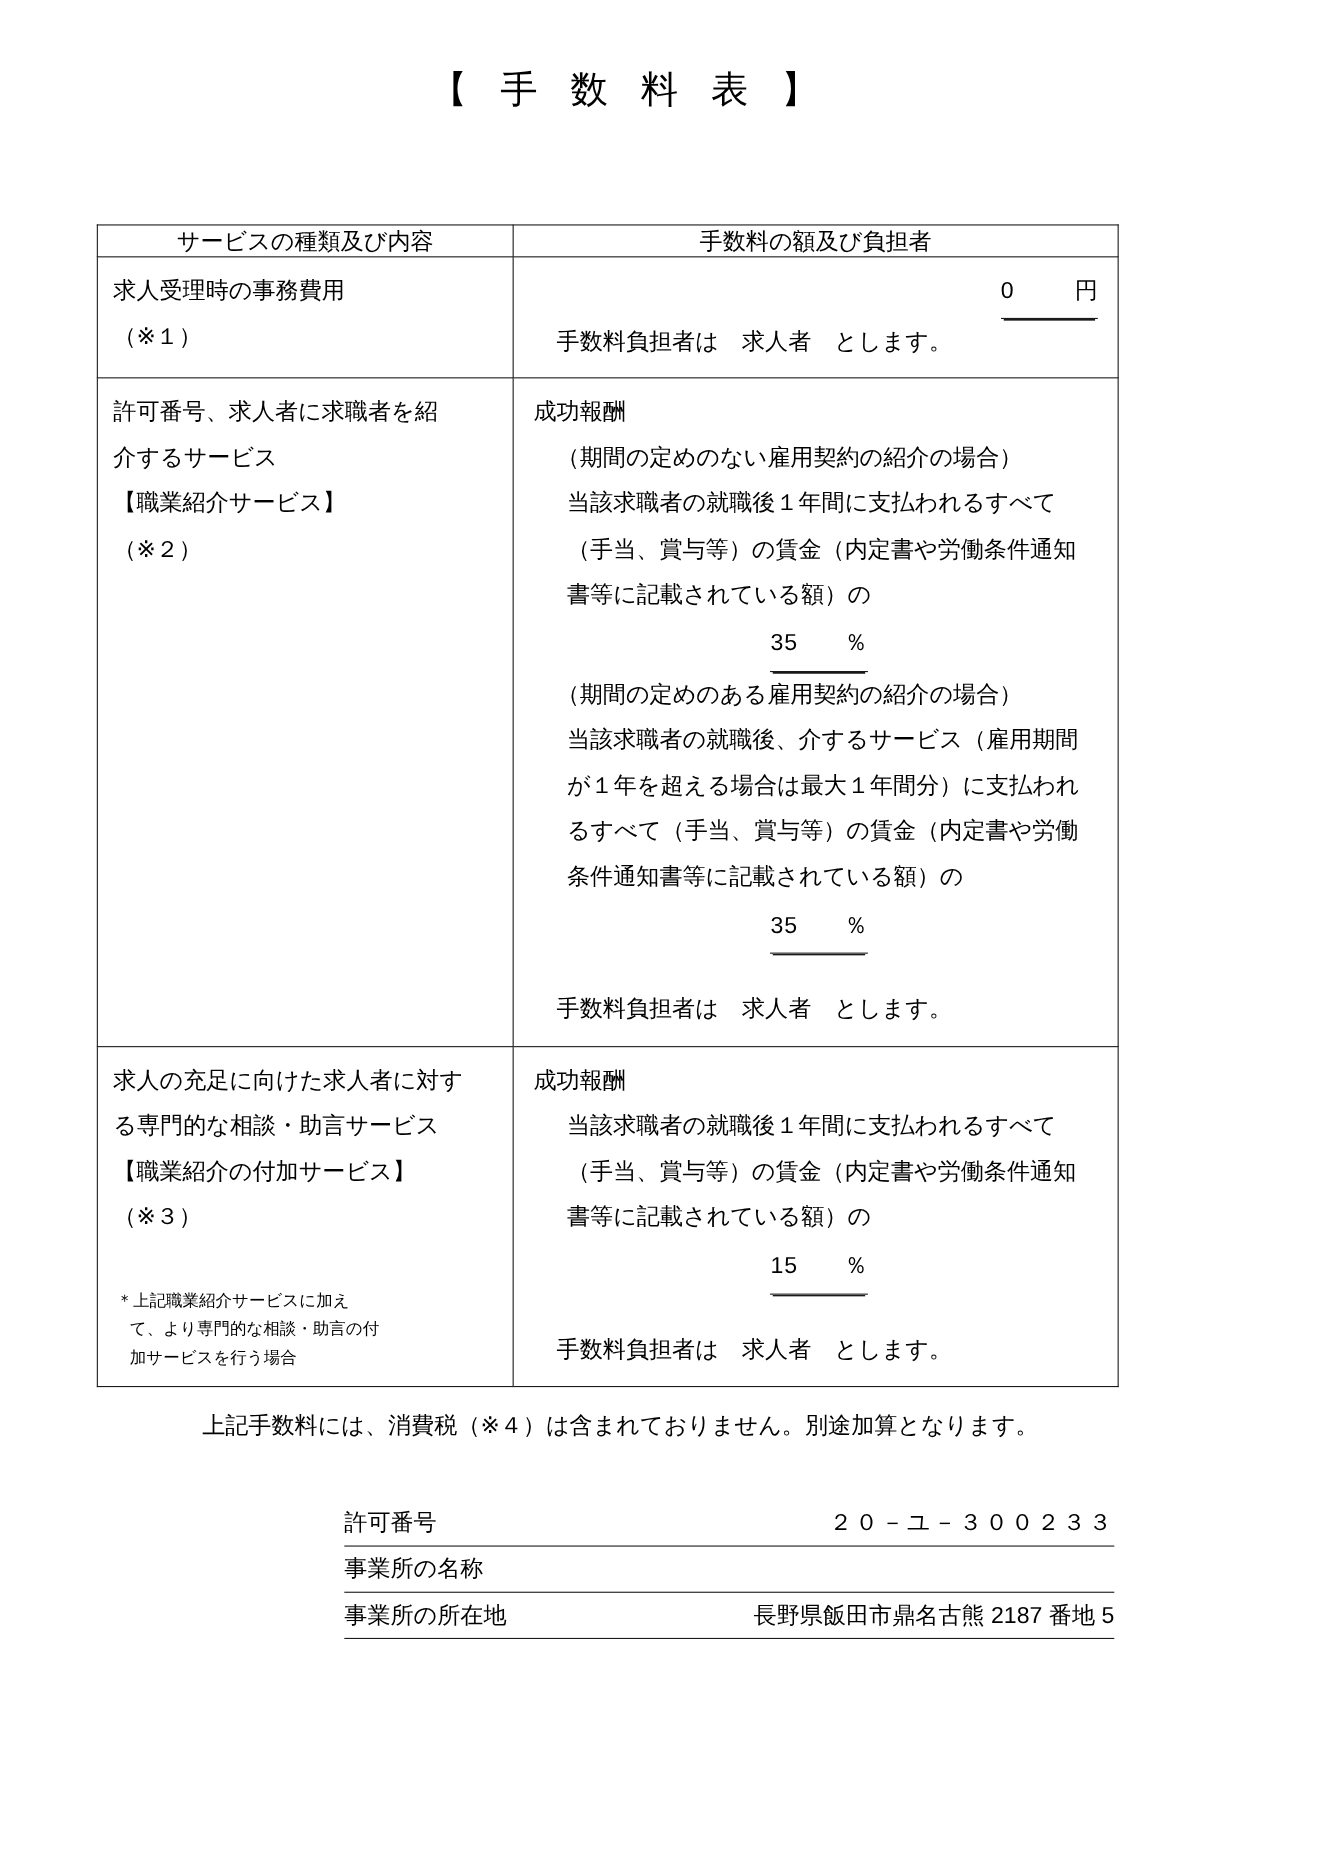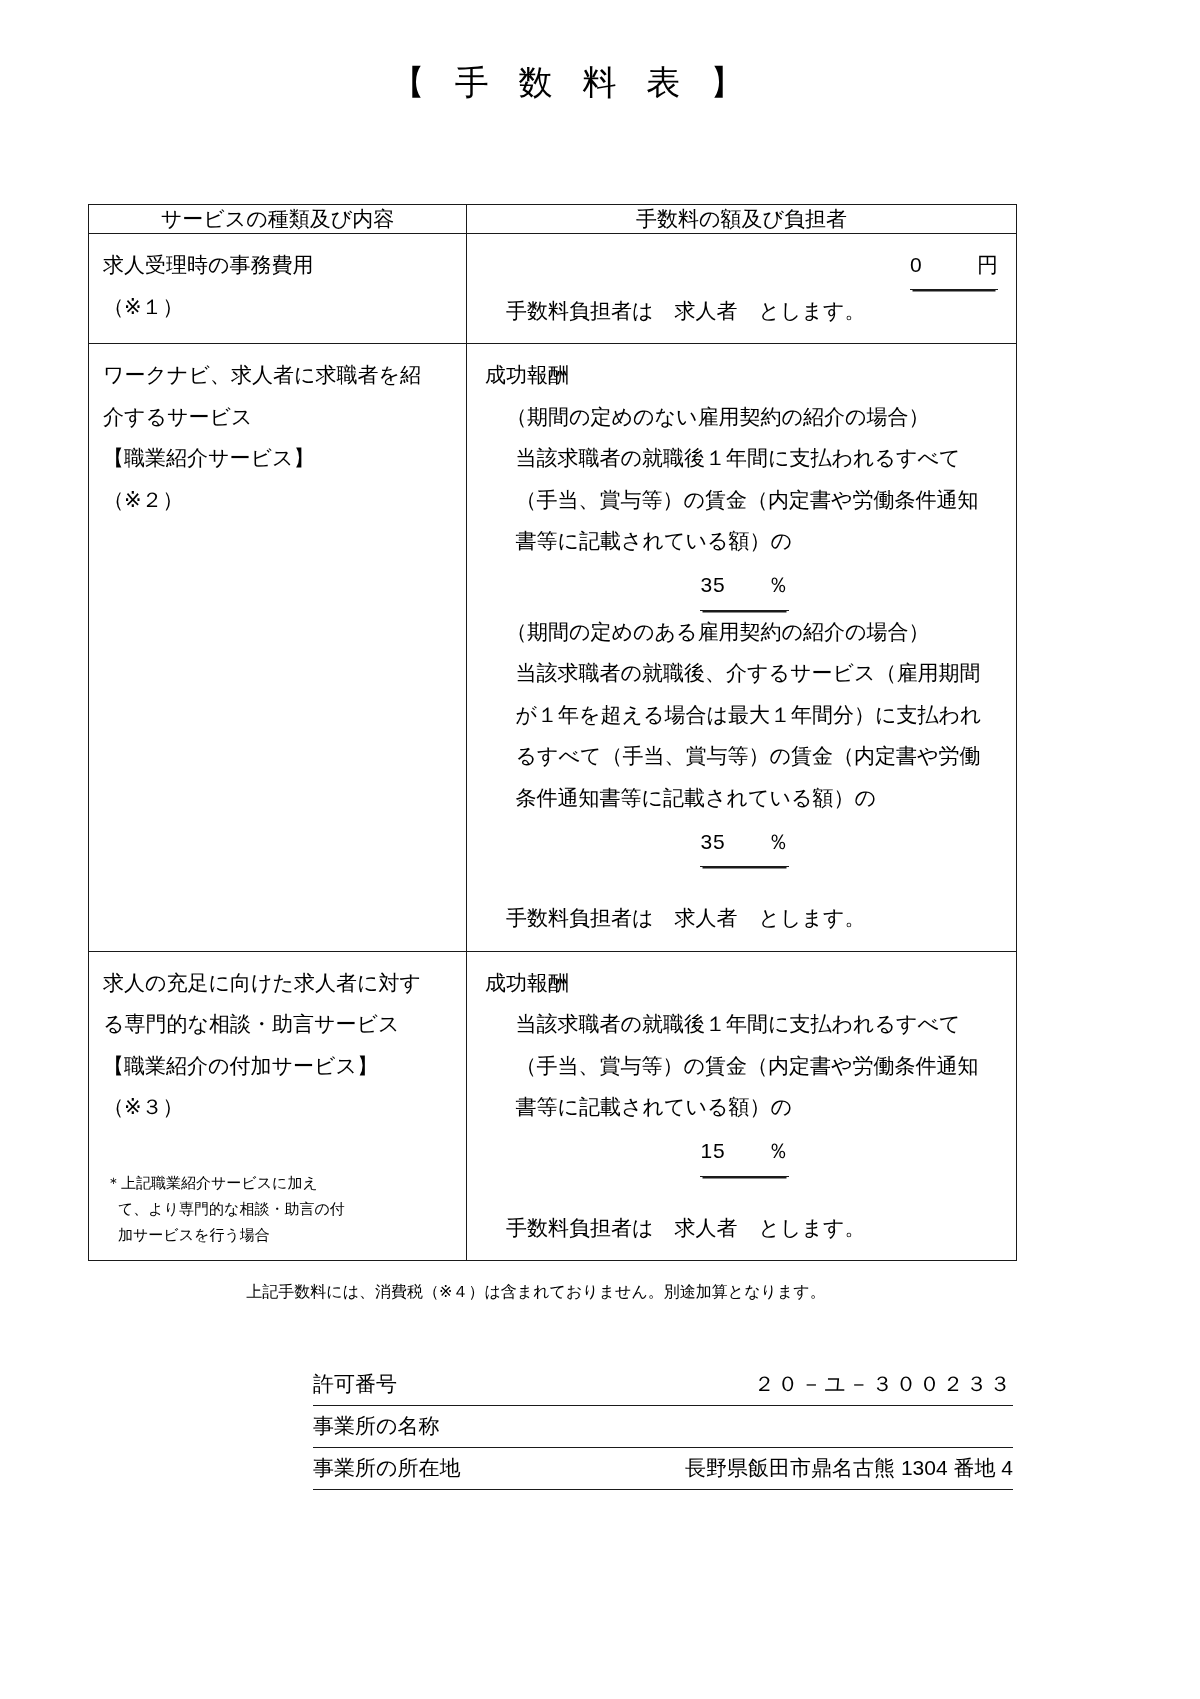--- a/index.html
+++ b/index.html
@@ -113,25 +113,25 @@
     box-shadow: 0 4px 0 -2.5px #1a1a1a;
   }
   .pct-unit { display: inline-block; padding-left: 2.0em; }
 
   .bearer { display: block; padding-left: 1.0em; }
   .spacer-md { display: block; height: 30px; }
 
   
   .tax-note {
     position: absolute;
-    left: 72px;
+    left: 100px;
     top: 1282px;
     width: 928px;
     text-align: center;
-    font-size: 16px;
+    font-size: 21px;
     white-space: nowrap;
   }
 
   
   .footer-info {
     position: absolute;
     left: 313px;
     top: 1364px;
     width: 700px;
   }
@@ -189,21 +189,21 @@
               </span>
             </span>
             <span class="bearer">手数料負担者は　求人者　とします。</span>
           </div>
         </td>
       </tr>
 
       <tr>
         <td>
           <div class="cell-inner">
-            <span class="ln">ワークナビ、求人者に求職者を紹</span>
+            <span class="ln">許可番号、求人者に求職者を紹</span>
             <span class="ln">介するサービス</span>
             <span class="ln">【職業紹介サービス】</span>
             <span class="ln">（※２）</span>
           </div>
         </td>
         <td>
           <div class="cell-inner-r">
             <span class="ln">成功報酬</span>
             <span class="ln ind1">（期間の定めのない雇用契約の紹介の場合）</span>
             <span class="ln ind2">当該求職者の就職後１年間に支払われるすべて</span>
@@ -269,17 +269,17 @@
   <div class="footer-info">
     <div class="info-row">
       <span class="info-label">許可番号</span>
       <span class="info-value perm">２０－ユ－３００２３３</span>
     </div>
     <div class="info-row">
       <span class="info-label">事業所の名称</span>
     </div>
     <div class="info-row">
       <span class="info-label">事業所の所在地</span>
-      <span class="info-value">長野県飯田市鼎名古熊 1304 番地 4</span>
+      <span class="info-value">長野県飯田市鼎名古熊 2187 番地 5</span>
     </div>
   </div>
 
 </div>
 
 </body></html>

